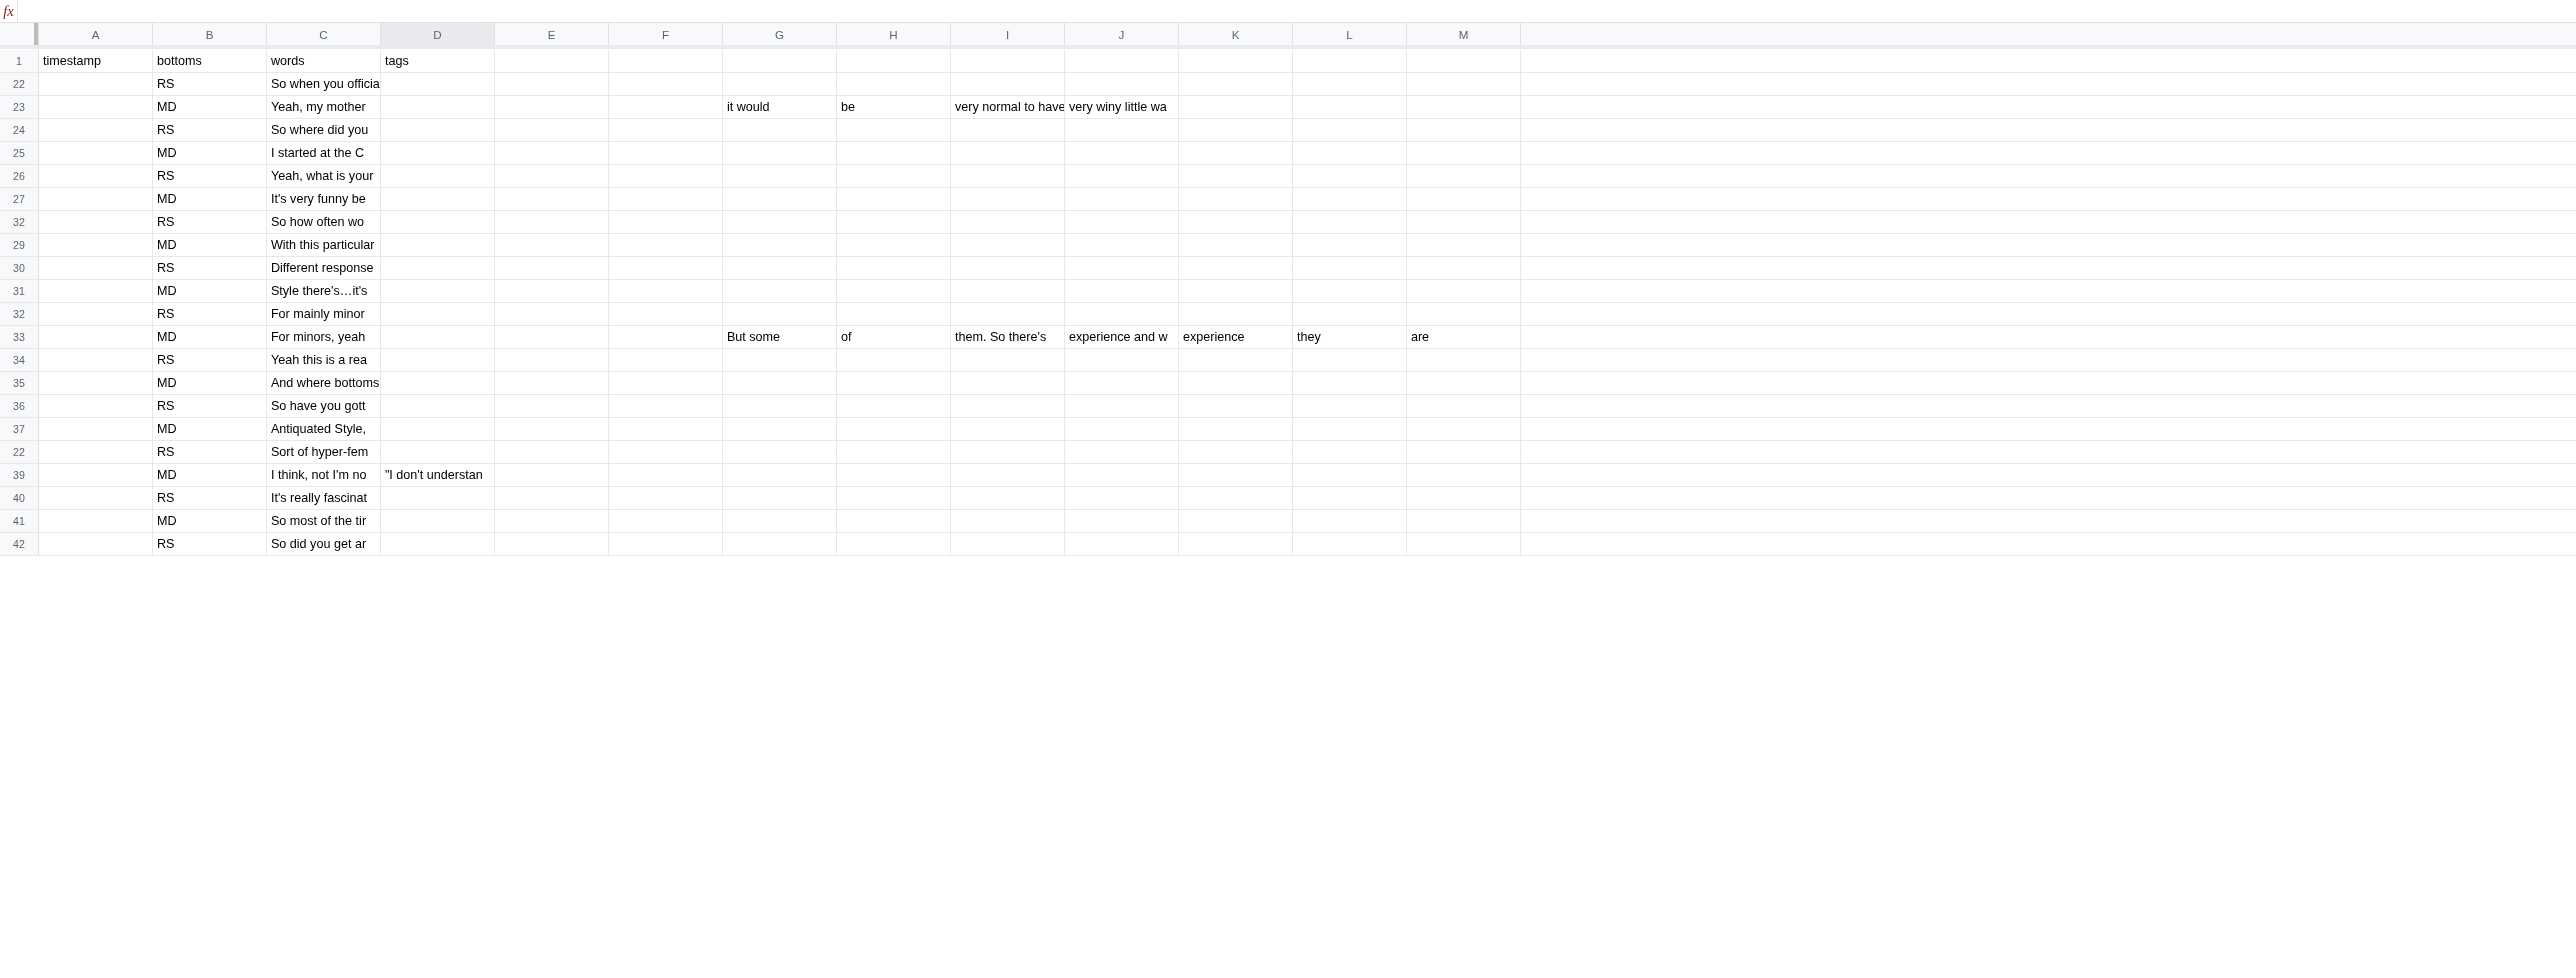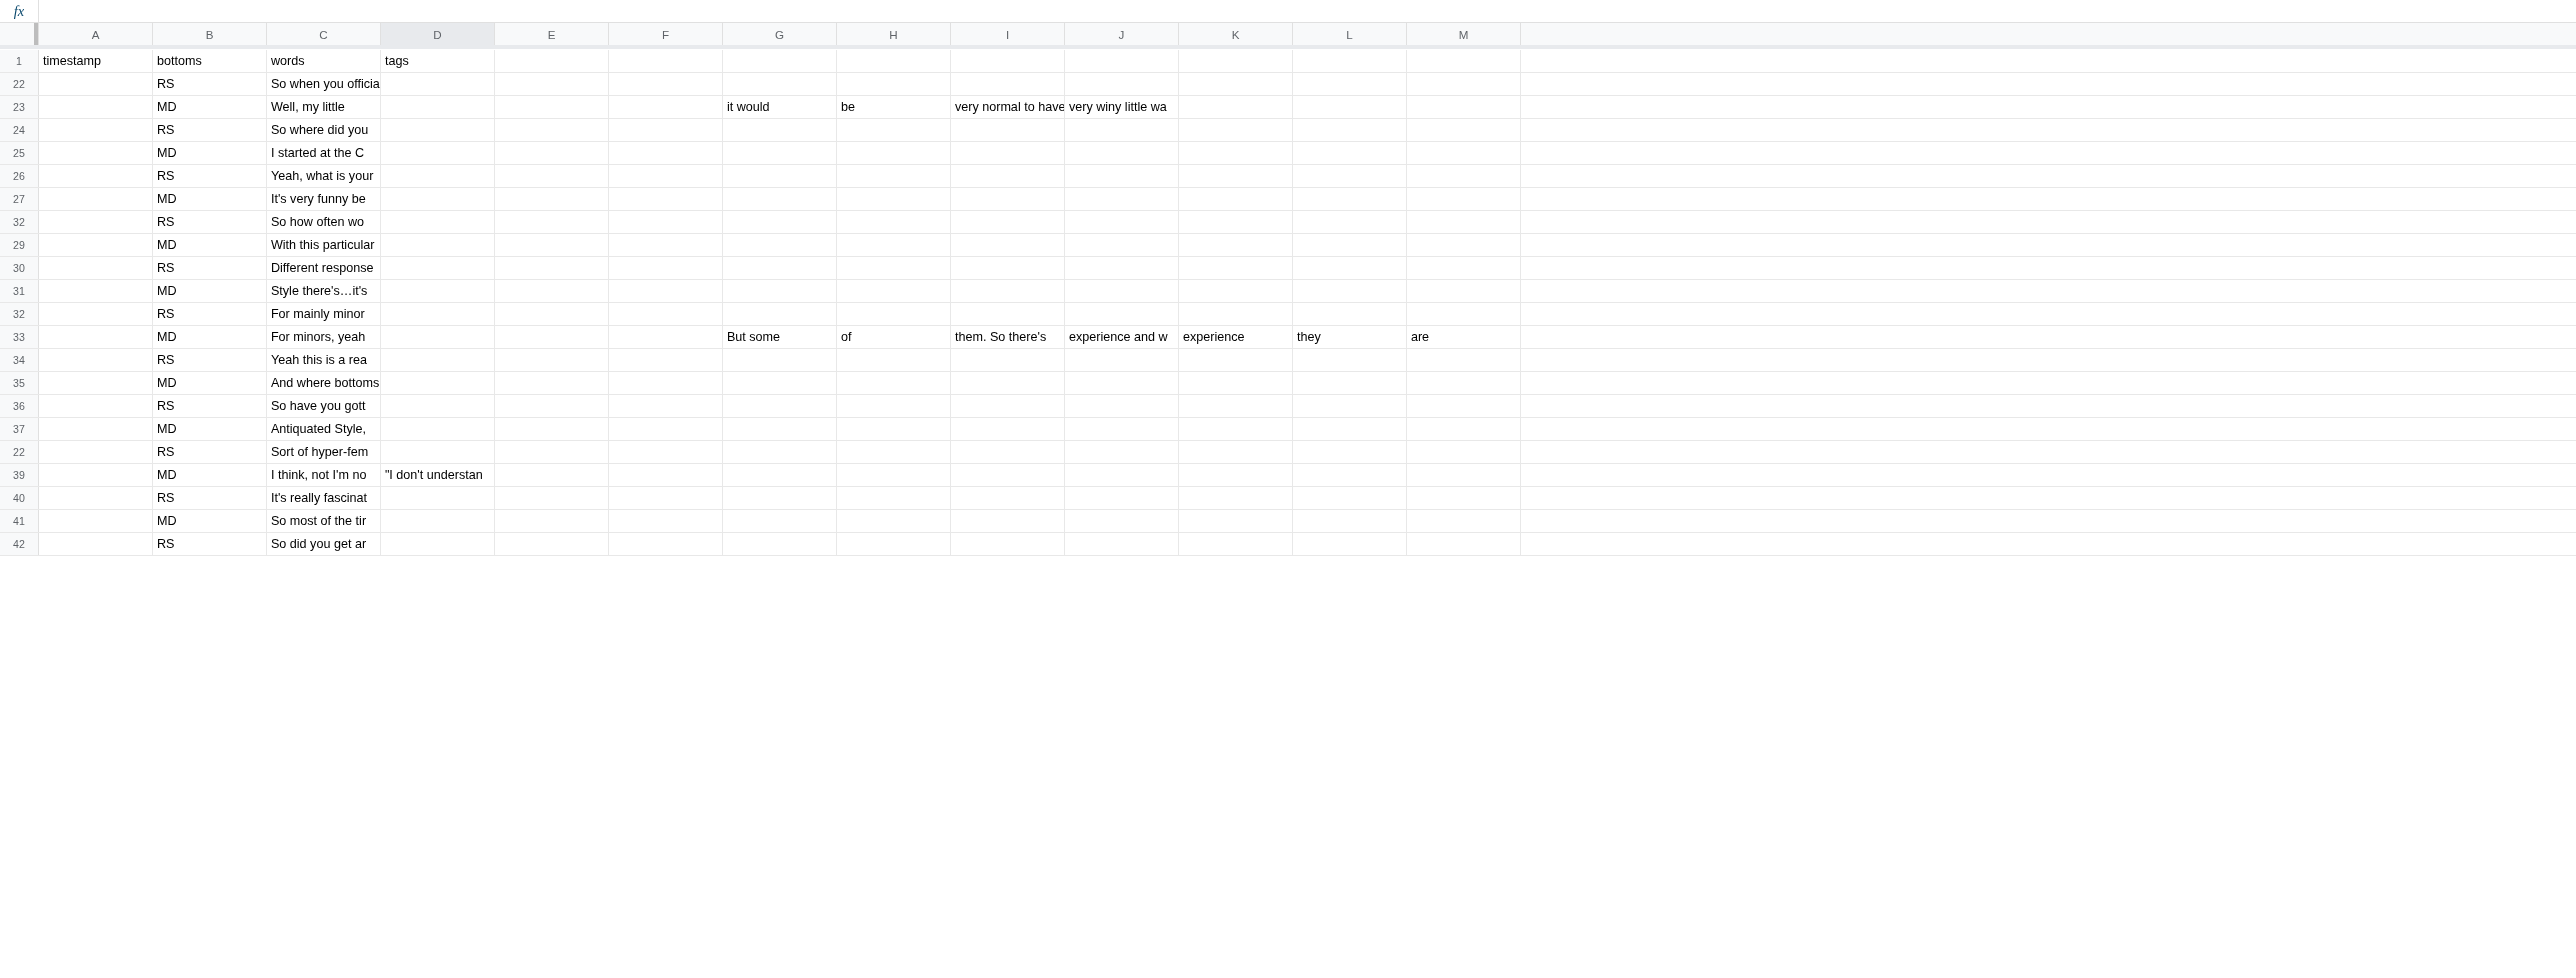--- a/index.html
+++ b/index.html
@@ -1,19 +1,19 @@
 <!DOCTYPE html>
 <html><head>
 <meta charset="utf-8">
 <style>
 * { margin: 0; padding: 0; box-sizing: border-box; }
 body { font-family: Arial, sans-serif; font-size: 12.6px; background: #fff; overflow: hidden; }
 
 .fx-bar { height: 23px; border-bottom: 1px solid #e0e0e0; display: flex; align-items: center; }
-.fx-label { width: 39px; height: 100%; display: flex; align-items: center; justify-content: center; font-style: italic; font-family: Georgia, serif; color: #0c4a6e; font-size: 14.5px; border-right: 1px solid #e0e0e0; }
+.fx-label { width: 18px; height: 100%; display: flex; align-items: center; justify-content: center; font-style: italic; font-family: Georgia, serif; color: #7f1d1d; font-size: 14.5px; border-right: 1px solid #e0e0e0; }
 .fx-input { flex: 1; height: 100%; border: none; outline: none; padding: 0 7.7px; font-size: 12.6px; }
 
 .grid { display: flex; flex-direction: column; }
 .col-headers { display: flex; background: #f8f9fa; border-bottom: 1px solid #e0e0e0; height: 23px; position: relative; }
 .col-headers::after { content: ""; position: absolute; left: 0; right: 0; bottom: -3.9px; height: 3.9px; background: #e8eaed; }
 .corner { width: 39px; border-right: 1px solid #e0e0e0; background: #f8f9fa; position: relative; }
 .corner-mark { position: absolute; right: 0; top: 0; bottom: 0; width: 3.9px; background: #bdbdbd; }
 .colh { border-right: 1px solid #e0e0e0; display: flex; align-items: center; justify-content: center; color: #5f6368; font-size: 11.6px; background: #f8f9fa; }
 .colh.selected { background: #e8eaed; }
 
@@ -94,21 +94,21 @@
         <div class="cell cw-I"></div>
         <div class="cell cw-J"></div>
         <div class="cell cw-K"></div>
         <div class="cell cw-L"></div>
         <div class="cell cw-M"></div>
       </div>
       <div class="row">
         <div class="rowh">23</div>
         <div class="cell cw-A"></div>
         <div class="cell cw-B">MD</div>
-        <div class="cell cw-C">Well, my little</div>
+        <div class="cell cw-C">Yeah, my mother</div>
         <div class="cell cw-D"></div>
         <div class="cell cw-E"></div>
         <div class="cell cw-F"></div>
         <div class="cell cw-G">it would</div>
         <div class="cell cw-H">be</div>
         <div class="cell cw-I">very normal to have</div>
         <div class="cell cw-J">very winy little wa</div>
         <div class="cell cw-K"></div>
         <div class="cell cw-L"></div>
         <div class="cell cw-M"></div>

